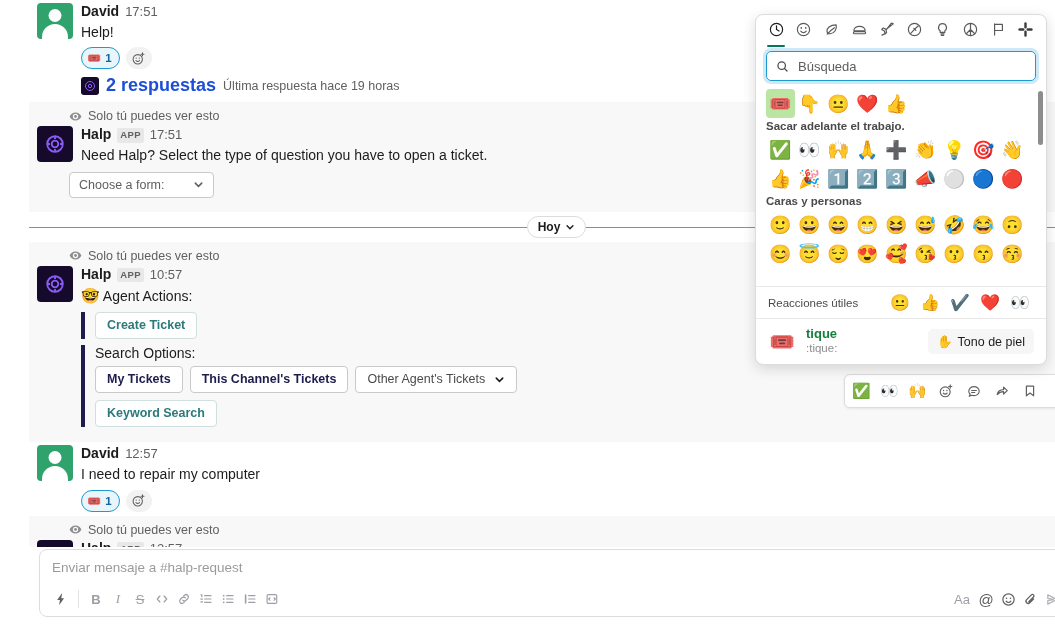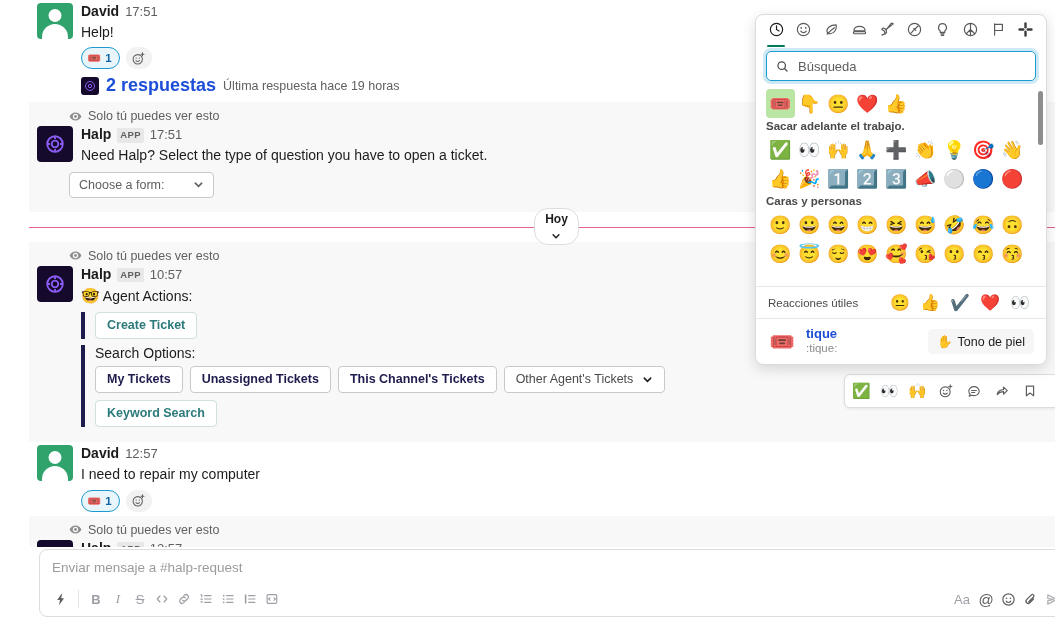--- a/index.html
+++ b/index.html
@@ -48,21 +48,21 @@
   
   .thread { display:flex; align-items:center; gap:7px; padding: 6px 0 2px 0; cursor:pointer; }
   .thread-av { width:18px; height:18px; border-radius:3px; background:#150a2c; display:flex; align-items:center; justify-content:center; }
   .thread-count { color:#1d4ed8; font-weight:bold; font-size:18px; }
   .thread-meta { color:#616061; font-size:12.5px; }
 
   
   .divider { position:relative; height:30px; display:flex; align-items:center; justify-content:center; }
   .divider .line { position:absolute; left:0; right:0; top:50%; height:1px; background:#e8618c; }
   .divider .pill { position:relative; z-index:2; background:#fff; border:1px solid #ddd; border-radius:14px;
-     padding:3px 10px; font-size:12px; font-weight:bold; color:#1d1c1d; display:flex; align-items:center; gap:5px; cursor:pointer;flex-direction:column; }
+     padding:3px 10px; font-size:12px; font-weight:bold; color:#1d1c1d; display:flex; align-items:center; gap:5px; cursor:pointer; }
 
   
   .att-block { border-left:4px solid #1d1c4d; padding-left:10px; margin:6px 0 3px 0; }
   .att-label { font-size:14px; color:#1d1c1d; padding-bottom:5px; }
   .btn-row { display:flex; flex-wrap:wrap; gap:7px; }
   .sl-btn { background:#fff; border:1px solid #c9c9c9; border-radius:4px; padding:5px 11px;
      font-size:12.5px; font-weight:bold; color:#1d1c4d; cursor:pointer; line-height:1.2; white-space:nowrap; }
   .sl-btn.teal { color:#2c7a7b; border-color:#cfe0df; }
   .sl-btn.plain { font-weight:normal; color:#4a4a4a; display:flex; align-items:center; gap:9px; }
 
@@ -118,21 +118,21 @@
 
   .pk-quick { border-top:1px solid #e8e8e8; height:32px; flex:0 0 32px; display:flex; align-items:center;
      padding:0 12px; gap:0; }
   .pk-quick-label { font-size:11.5px; color:#4a4a4a; }
   .pk-quick-ems { display:flex; margin-left:auto; gap:2px; }
   .pk-quick-ems .q { width:28px; height:26px; display:flex; align-items:center; justify-content:center; font-size:16px; cursor:pointer; border-radius:4px; }
 
   .pk-preview { border-top:1px solid #e8e8e8; height:46px; flex:0 0 46px; display:flex; align-items:center; padding:0 12px; gap:10px; }
   .pk-prev-em { font-size:21px; line-height:1; width:28px; text-align:center; }
   .pk-prev-txt { line-height:1.15; }
-  .pk-prev-name { font-size:13px; font-weight:bold; color:#1d4ed8; }
+  .pk-prev-name { font-size:13px; font-weight:bold; color:#15803d; }
   .pk-prev-code { font-size:11.5px; color:#8d8d8d; }
   .pk-skin { margin-left:auto; display:flex; align-items:center; gap:5px; background:#f6f6f6;
      border-radius:5px; padding:5px 9px; font-size:12.5px; color:#1d1c1d; cursor:pointer; }
 
   .halp-logo { width:22px; height:22px; }
   .halp-logo.sm { width:12px; height:12px; }
 </style>
 </head>
 <body>
 
@@ -255,21 +255,20 @@
           <div class="att-block">
             <div class="btn-row">
               <button class="sl-btn teal">Create Ticket</button>
             </div>
           </div>
 
           <div class="att-block">
             <div class="att-label">Search Options:</div>
             <div class="btn-row">
               <button class="sl-btn">My Tickets</button>
-              <button class="sl-btn">Unassigned Tickets</button>
               <button class="sl-btn">This Channel's Tickets</button>
               <button class="sl-btn plain">
                 <span>Other Agent's Tickets</span>
                 <svg width="11" height="11" viewBox="0 0 12 12" fill="none" stroke="#1d1c1d" stroke-width="1.7">
                     <path d="M2.5 4.5L6 8l3.5-3.5" stroke-linecap="round"></path>
                   </svg>
               </button>
             </div>
             <div class="btn-row" style="margin-top:7px">
               <button class="sl-btn teal">Keyword Search</button>

